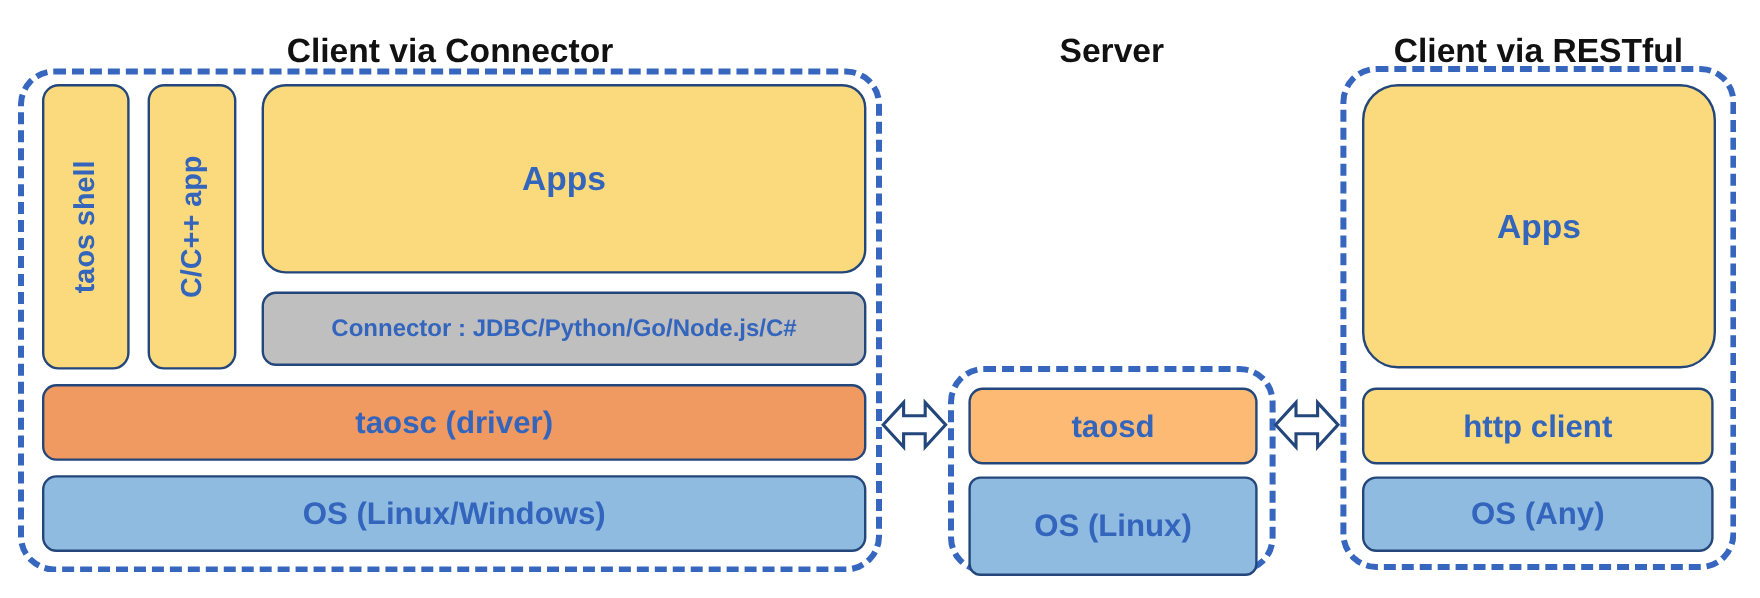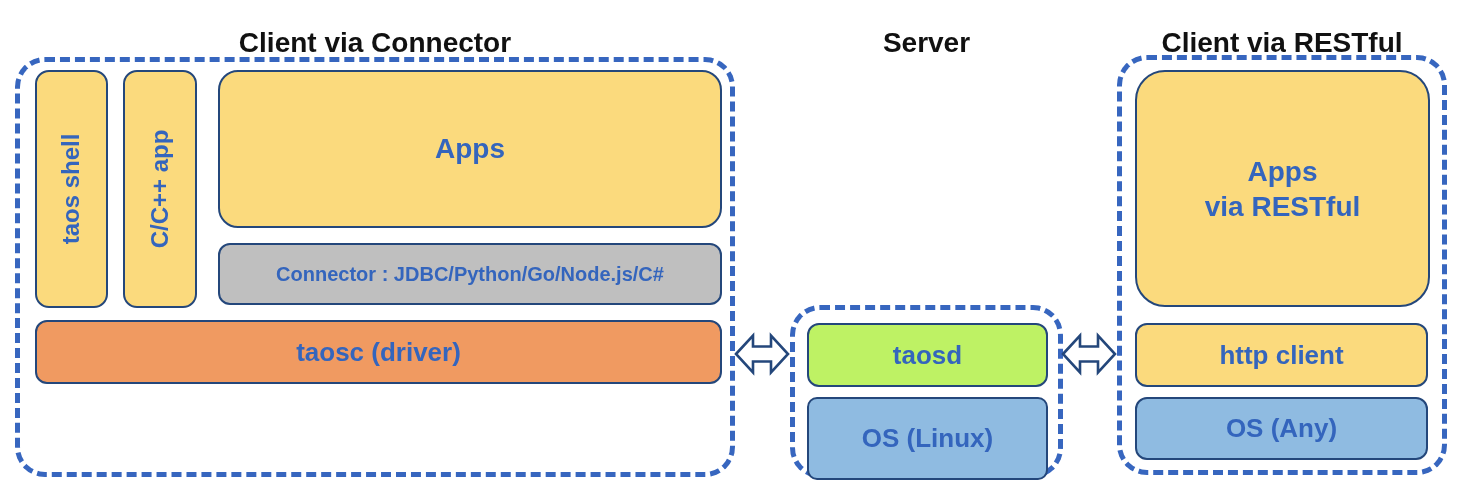--- a/index.html
+++ b/index.html
@@ -17,21 +17,21 @@
   }
   .box{
     position:absolute;box-sizing:border-box;
     border:2.5px solid #24477B;border-radius:12px;
     display:flex;align-items:center;justify-content:center;
     color:#3465BD;font-weight:bold;font-size:26px;text-align:center;
   }
   .box.yellow{background:#FBDA7D;}
   .box.orange{background:#F09A61;}
   .box.blue{background:#8FBBE1;}
-  .box.green{background:#bef264;text-align:center;}
+  .box.green{background:#fdba74;text-align:center;}
   .box.gray{background:#BFBFBF;}
   .box.r14{border-radius:14px;}
   .box.r20{border-radius:20px;}
   .box.r30{border-radius:30px;}
   .vtext{transform:rotate(-90deg);white-space:nowrap;font-size:24px;}
   .bar-text{font-size:20px;}
   .two-line{line-height:1.25;}
   .arrow{position:absolute;}
 </style>
 </head>
@@ -58,20 +58,23 @@
   </div>
 
   <div class="box gray" style="left:218px;top:243px;width:504px;height:62px;">
     <span class="bar-text">Connector : JDBC/Python/Go/Node.js/C#</span>
   </div>
 
   <div class="box orange" style="left:35px;top:320px;width:687px;height:64px;">
     <span>taosc (driver)</span>
   </div>
 
+  <div class="box blue" style="left:35px;top:396px;width:687px;height:64px;">
+    <span>OS (Linux/Windows)</span>
+  </div>
 
   <svg class="arrow" style="left:734px;top:331px;" width="56" height="46" viewBox="0 0 56 46">
     <path d="M2,23 L19,4.5 L19,15.5 L37,15.5 L37,4.5 L54,23 L37,41.5 L37,30.5 L19,30.5 L19,41.5 Z" fill="#FFFFFF" stroke="#24477B" stroke-width="2.6" stroke-linejoin="miter"></path>
   </svg>
 
   <div class="dashed" style="left:790px;top:305px;width:273px;height:173px;"></div>
 
   <div class="box green" style="left:807px;top:323px;width:241px;height:64px;">
     <span>taosd</span>
   </div>
@@ -82,21 +85,20 @@
 
   <svg class="arrow" style="left:1061px;top:331px;" width="56" height="46" viewBox="0 0 56 46">
     <path d="M2,23 L19,4.5 L19,15.5 L37,15.5 L37,4.5 L54,23 L37,41.5 L37,30.5 L19,30.5 L19,41.5 Z" fill="#FFFFFF" stroke="#24477B" stroke-width="2.6" stroke-linejoin="miter"></path>
   </svg>
 
   <div class="dashed" style="left:1117px;top:55px;width:330px;height:420px;"></div>
 
   <div class="box yellow r30 two-line" style="left:1135px;top:70px;width:295px;height:237px;font-size:28px;">
     <span>
       <span style="display:block;">Apps</span>
-      <span style="display:block;">via RESTful</span>
     </span>
   </div>
 
   <div class="box yellow" style="left:1135px;top:323px;width:293px;height:64px;">
     <span>http client</span>
   </div>
 
   <div class="box blue" style="left:1135px;top:397px;width:293px;height:63px;">
     <span>OS (Any)</span>
   </div>

